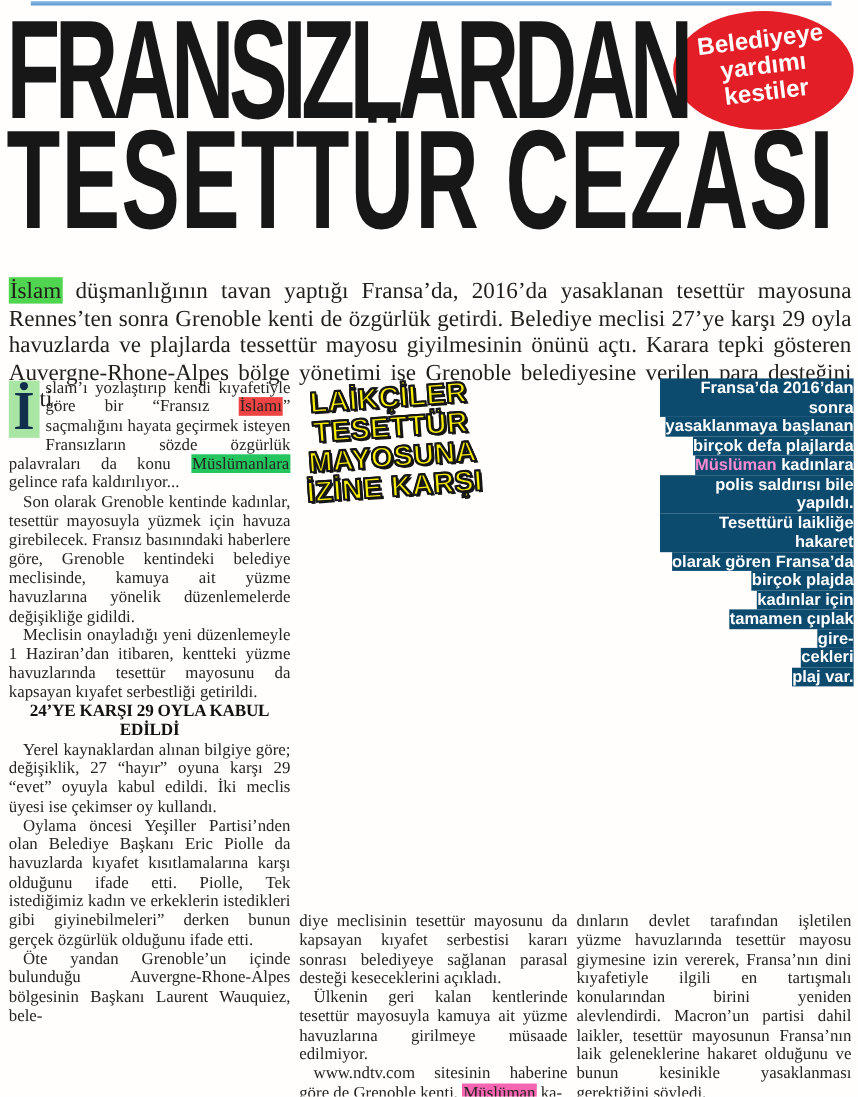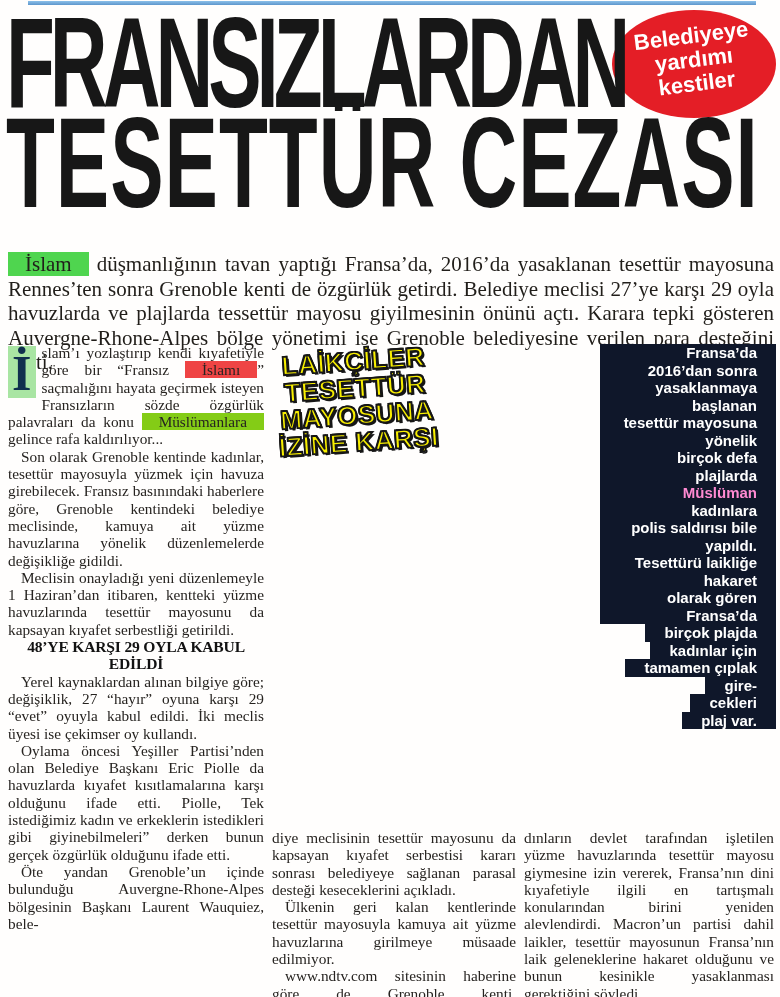--- a/index.html
+++ b/index.html
@@ -36,42 +36,42 @@
   .col3{left:524px;top:829px;width:250px;}
   .col p{margin:0;}
   .col p.indent{text-indent:13px;}
   .col h3{margin:0;font-size:15.6px;line-height:17.3px;text-align:center;color:#121212;
           font-weight:bold;letter-spacing:-0.2px;}
   .dropcap{float:left;font-family:"Liberation Serif",serif;font-weight:bold;
            font-size:50px;line-height:44px;color:#10304e;background:#a9e5a3;
            padding:5px 5px 0 4px;margin:2px 5px 0 0;height:47px;}
 
   
-  .hl{padding:0 17px;}
+  .hl{padding:0 1px;}
   .hl.green{background:#4fd54f;}
   .hl.cyan{background:#ef4444;}
-  .hl.orange{background:#84cc16;}
+  .hl.orange{background:#22c55e;}
   .hl.pink{background:#f565b1;}
   .hl.redpink{color:#ff8ad2;background:transparent;padding:0;}
 
   
   .overlay-yellow{position:absolute;left:272px;top:348px;width:168px;transform:rotate(-4deg);
                   z-index:2;}
   .overlay-yellow .ln{text-align:center;}
   .overlay-yellow .ln-bg{font-family:"Liberation Sans",sans-serif;font-weight:bold;
        font-size:26px;line-height:27px;color:#f8ef00;letter-spacing:0.5px;
        -webkit-text-stroke:1.7px #161616;
        text-shadow:2px 2px 0 #161616,-1px -1px 0 #161616,1px -1px 0 #161616,-1px 1px 0 #161616;}
 
   
   .overlay-red{position:absolute;right:4px;top:344px;width:176px;text-align:right;z-index:2;}
   .overlay-red .ln{line-height:17.5px;}
-  .overlay-red .ln-bg{display:inline-block;background:#0f172a;color:#ffffff;
+  .overlay-red .ln-bg{display:inline-block;background:#0c4a6e;color:#ffffff;
        font-family:"Liberation Sans",sans-serif;font-weight:bold;font-size:15px;
-       line-height:17.5px;padding:0 19px;}
+       line-height:17.5px;padding:0 0;}
 </style>
 </head>
 <body>
 
 <div id="page">
 
   <div class="strip"></div>
 
   <div class="headline">
     <div class="hl-line hl-1">FRANSIZLARDAN</div>
@@ -85,21 +85,21 @@
         <div class="ln"><span class="ln-bg"><span>kestiler</span></span></div>
       </div>
   </div>
 
   <p class="lead"><span class="hl green">İslam</span><span> düşmanlığının tavan yaptığı Fransa’da, 2016’da yasaklanan tesettür mayosuna Rennes’ten sonra Grenoble kenti de özgürlük getirdi. Belediye meclisi 27’ye karşı 29 oyla havuzlarda ve plajlarda tessettür mayosu giyilmesinin önünü açtı. Karara tepki gösteren Auvergne-Rhone-Alpes bölge yönetimi ise Grenoble belediyesine verilen para desteğini kesti.</span></p>
 
   <div class="col col1">
       <p><span class="dropcap">İ</span><span>slam’ı yozlaştırıp kendi kıyafetiyle göre bir “Fransız </span><span class="hl cyan">İslamı</span><span>” saçmalığını hayata geçirmek isteyen Fransızların sözde özgürlük palavraları da konu </span><span class="hl orange">Müslümanlara</span><span> gelince rafa kaldırılıyor...</span></p>
       <p class="indent"><span>Son olarak Grenoble kentinde kadınlar, tesettür mayosuyla yüzmek için havuza girebilecek. Fransız basınındaki haberlere göre, Grenoble kentindeki belediye meclisinde, kamuya ait yüzme havuzlarına yönelik düzenlemelerde değişikliğe gidildi.</span></p>
       <p class="indent"><span>Meclisin onayladığı yeni düzenlemeyle 1 Haziran’dan itibaren, kentteki yüzme havuzlarında tesettür mayosunu da kapsayan kıyafet serbestliği getirildi.</span></p>
-      <h3><span>48’YE KARŞI 29 OYLA KABUL EDİLDİ</span></h3>
+      <h3><span>24’YE KARŞI 29 OYLA KABUL EDİLDİ</span></h3>
       <p class="indent"><span>Yerel kaynaklardan alınan bilgiye göre; değişiklik, 27 “hayır” oyuna karşı 29 “evet” oyuyla kabul edildi. İki meclis üyesi ise çekimser oy kullandı.</span></p>
       <p class="indent"><span>Oylama öncesi Yeşiller Partisi’nden olan Belediye Başkanı Eric Piolle da havuzlarda kıyafet kısıtlamalarına karşı olduğunu ifade etti. Piolle, Tek istediğimiz kadın ve erkeklerin istedikleri gibi giyinebilmeleri” derken bunun gerçek özgürlük olduğunu ifade etti.</span></p>
       <p class="indent"><span>Öte yandan Grenoble’un içinde bulunduğu Auvergne-Rhone-Alpes bölgesinin Başkanı Laurent Wauquiez, bele-</span></p>
     </div>
   <div class="col col2">
       <p><span>diye meclisinin tesettür mayosunu da kapsayan kıyafet serbestisi kararı sonrası belediyeye sağlanan parasal desteği keseceklerini açıkladı.</span></p>
       <p class="indent"><span>Ülkenin geri kalan kentlerinde tesettür mayosuyla kamuya ait yüzme havuzlarına girilmeye müsaade edilmiyor.</span></p>
       <p class="indent"><span>www.ndtv.com sitesinin haberine göre de Grenoble kenti, </span><span class="hl pink">Müslüman</span><span> ka-</span></p>
     </div>
   <div class="col col3">
@@ -109,21 +109,20 @@
   <div class="overlay-yellow">
       <div class="ln"><span class="ln-bg"><span>LAİKÇİLER</span></span></div>
       <div class="ln"><span class="ln-bg"><span>TESETTÜR</span></span></div>
       <div class="ln"><span class="ln-bg"><span>MAYOSUNA</span></span></div>
       <div class="ln"><span class="ln-bg"><span>İZİNE KARŞI</span></span></div>
     </div>
 
   <div class="overlay-red">
       <div class="ln"><span class="ln-bg"><span>Fransa’da 2016’dan sonra</span></span></div>
       <div class="ln"><span class="ln-bg"><span>yasaklanmaya başlanan</span></span></div>
-      <div class="ln"><span class="ln-bg"><span>tesettür mayosuna yönelik</span></span></div>
       <div class="ln"><span class="ln-bg"><span>birçok defa plajlarda</span></span></div>
       <div class="ln"><span class="ln-bg"><span class="hl redpink">Müslüman</span><span> kadınlara</span></span></div>
       <div class="ln"><span class="ln-bg"><span>polis saldırısı bile yapıldı.</span></span></div>
       <div class="ln"><span class="ln-bg"><span>Tesettürü laikliğe hakaret</span></span></div>
       <div class="ln"><span class="ln-bg"><span>olarak gören Fransa’da</span></span></div>
       <div class="ln"><span class="ln-bg"><span>birçok plajda</span></span></div>
       <div class="ln"><span class="ln-bg"><span>kadınlar için</span></span></div>
       <div class="ln"><span class="ln-bg"><span>tamamen çıplak</span></span></div>
       <div class="ln"><span class="ln-bg"><span>gire-</span></span></div>
       <div class="ln"><span class="ln-bg"><span>cekleri</span></span></div>

